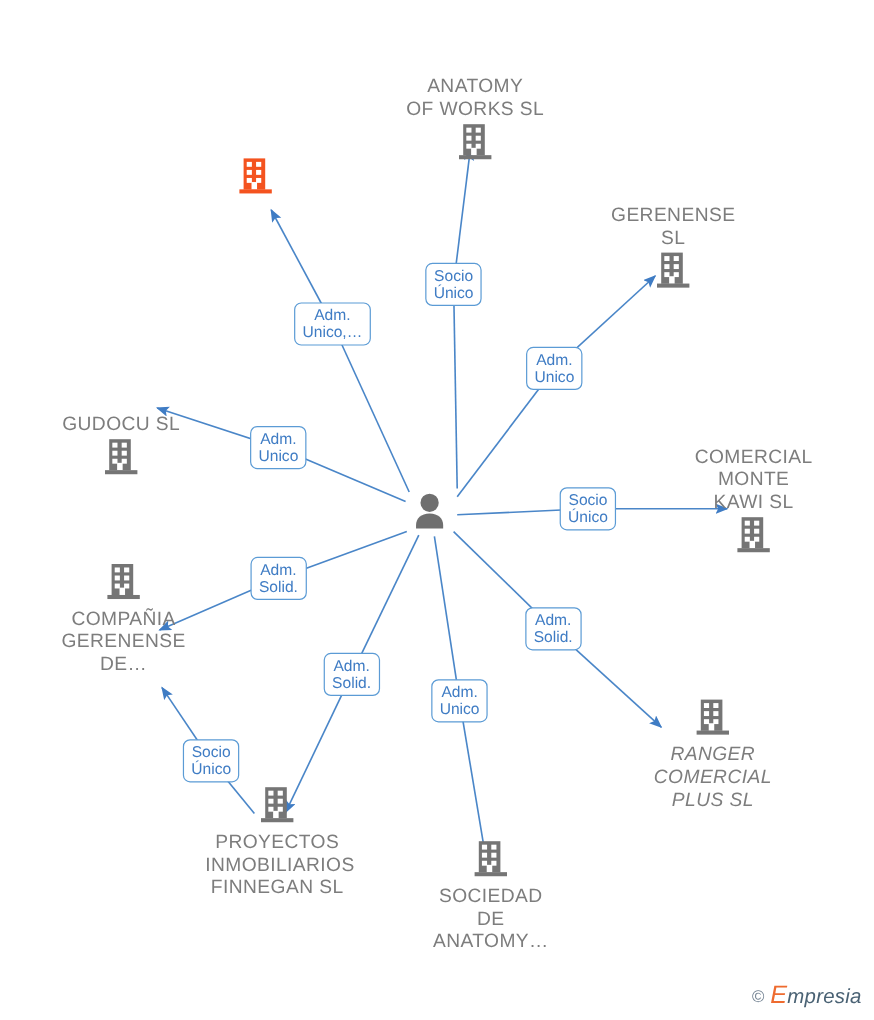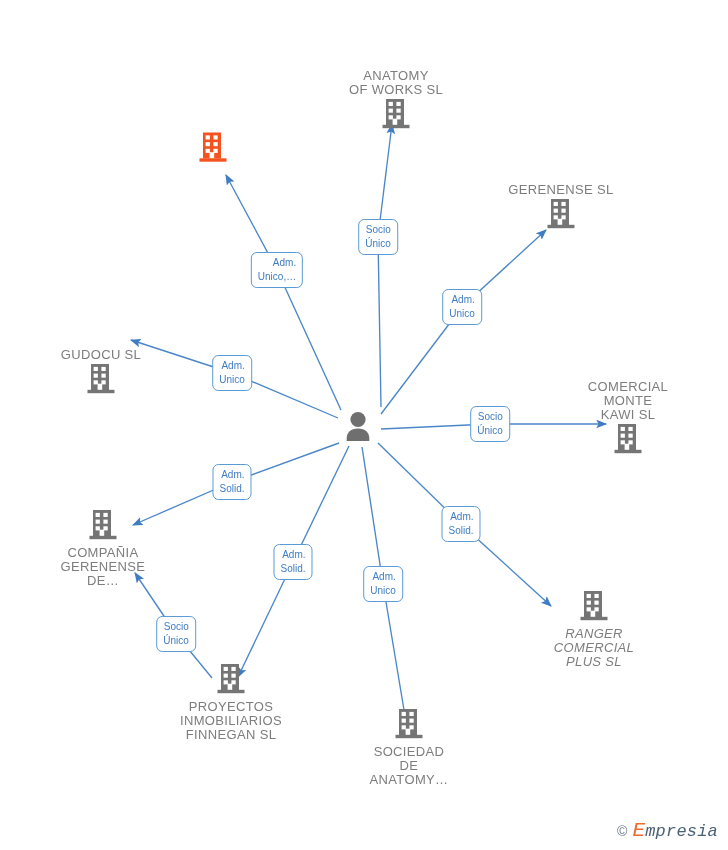--- a/index.html
+++ b/index.html
@@ -3,35 +3,35 @@
 <meta charset="utf-8">
 <style>
   html,body{margin:0;padding:0;background:#ffffff;}
   body{width:728px;height:850px;position:relative;overflow:hidden;
        font-family:"Liberation Sans","DejaVu Sans",sans-serif;}
   #canvas{position:absolute;left:0;top:0;width:728px;height:850px;}
   svg.edges{position:absolute;left:0;top:0;width:728px;height:850px;pointer-events:none;}
 
   .node{position:absolute;transform:translate(-50%,-50%);text-align:center;
         width:120px;}
-  .node .caption{font-size:13px;line-height:14px;color:#7d7d7d;
+  .node .caption{font-size:16px;line-height:19px;color:#7d7d7d;
         letter-spacing:.35px;white-space:pre-line;}
   .node .glyph{display:block;margin:0 auto;}
   .node.below .caption{margin-top:1px;}
   .node.above .caption{margin-bottom:1px;}
 
   .edge-label{position:absolute;transform:translate(-50%,-50%);
         background:#ffffff;border:1.4px solid #5b9bd5;border-radius:6px;
-        color:#3f7cc4;font-size:10px;line-height:14px;text-align:right;
+        color:#3f7cc4;font-size:13px;line-height:14px;text-align:center;
         padding:3px 6px;white-space:pre-line;box-sizing:border-box;}
 
   .watermark{position:absolute;right:10px;bottom:8px;display:flex;
         align-items:center;gap:5px;}
   .wm-c{font-size:14px;color:#6f7f8f;}
-  .wm-text{font-size:17px;color:#4a6274;font-family:Liberation Mono, monospace;
+  .wm-text{font-size:17px;color:#4a6274;font-family:Liberation Sans, sans-serif;
         font-style:italic;letter-spacing:.2px;}
   .wm-text .wm-e{color:#ee6b2f;font-size:21px;}
 </style>
 </head>
 <body>
 
 <div id="canvas">
 
   <svg class="edges" viewBox="0 0 728 850" xmlns="http://www.w3.org/2000/svg">
     <defs>
@@ -143,21 +143,21 @@
   <rect x="7.6" y="4.4" width="4.3" height="4.1" fill="#ffffff"></rect>
   <rect x="15.4" y="4.4" width="4.3" height="4.1" fill="#ffffff"></rect>
   <rect x="7.6" y="11.1" width="4.3" height="4.1" fill="#ffffff"></rect>
   <rect x="15.4" y="11.1" width="4.3" height="4.1" fill="#ffffff"></rect>
   <rect x="7.6" y="17.8" width="4.3" height="4.1" fill="#ffffff"></rect>
   <rect x="15.4" y="17.8" width="4.3" height="4.1" fill="#ffffff"></rect>
   <rect x="11.6" y="21.2" width="4.6" height="6.3" fill="#ffffff"></rect>
   <rect x="1.5" y="27.3" width="27" height="3.4" fill="#757575"></rect>
 </svg></span>
       </div>
-      <div class="node below" style="left: 103px; top: 548px; text-align: center;">
+      <div class="node below" style="left: 103px; top: 516px; text-align: center;">
         <span class="glyph">
 <svg width="30" height="32" viewBox="0 0 30 32" xmlns="http://www.w3.org/2000/svg">
   <rect x="5" y="1.5" width="18" height="26" fill="#757575"></rect>
   <rect x="7.6" y="4.4" width="4.3" height="4.1" fill="#ffffff"></rect>
   <rect x="15.4" y="4.4" width="4.3" height="4.1" fill="#ffffff"></rect>
   <rect x="7.6" y="11.1" width="4.3" height="4.1" fill="#ffffff"></rect>
   <rect x="15.4" y="11.1" width="4.3" height="4.1" fill="#ffffff"></rect>
   <rect x="7.6" y="17.8" width="4.3" height="4.1" fill="#ffffff"></rect>
   <rect x="15.4" y="17.8" width="4.3" height="4.1" fill="#ffffff"></rect>
   <rect x="11.6" y="21.2" width="4.6" height="6.3" fill="#ffffff"></rect>

